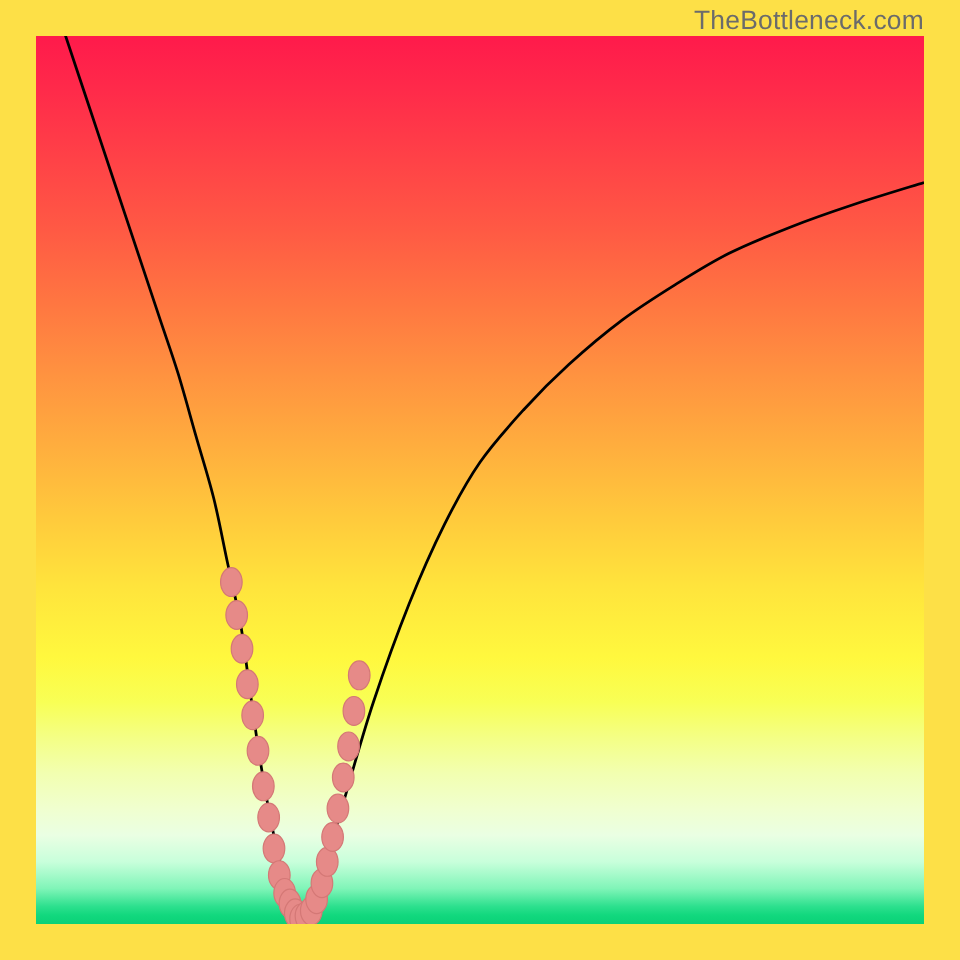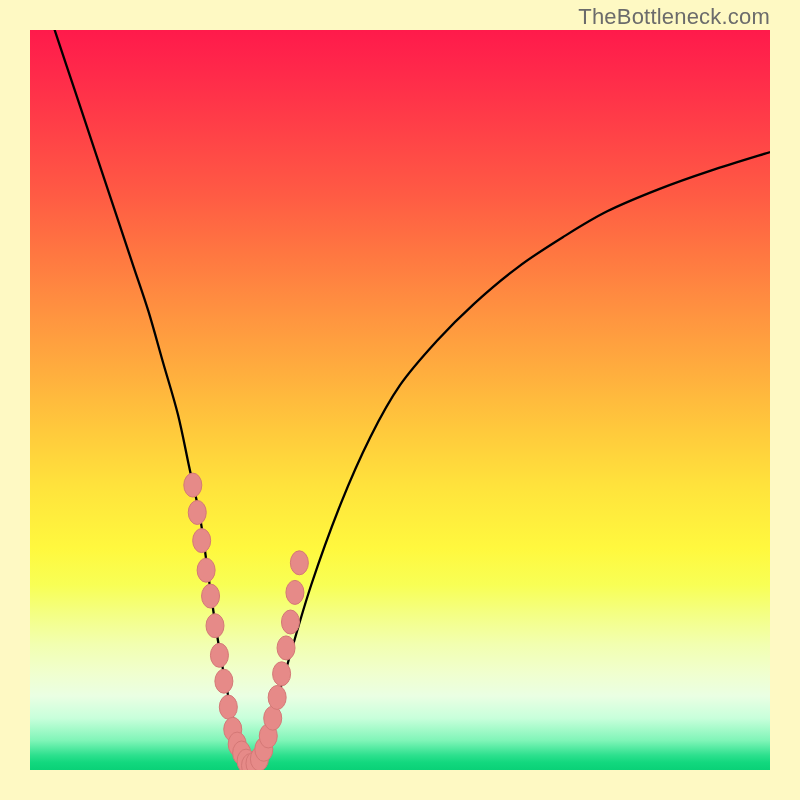--- a/index.html
+++ b/index.html
@@ -10,21 +10,21 @@
     background: #000;
     overflow: hidden;
     font-family: Arial, Helvetica, sans-serif;
   }
   .frame {
     position: absolute;
     left: 0;
     top: 0;
     width: 800px;
     height: 800px;
-    background: #fef9c3;
+    background: #fde047;
   }
   .plot {
     position: absolute;
     left: 30px;
     top: 30px;
     width: 740px;
     height: 740px;
     overflow: hidden;
   }
   .gradient-bg {

